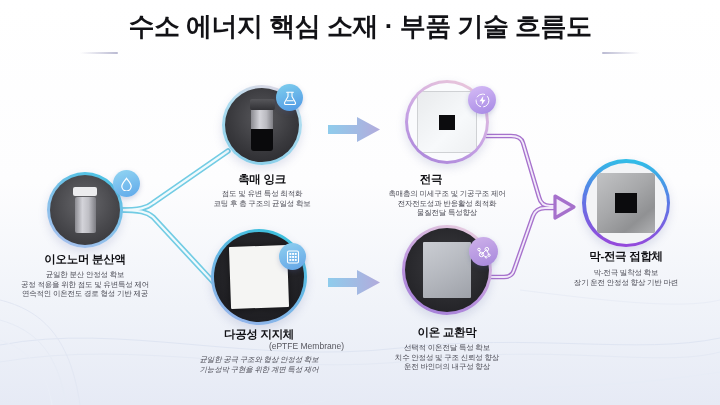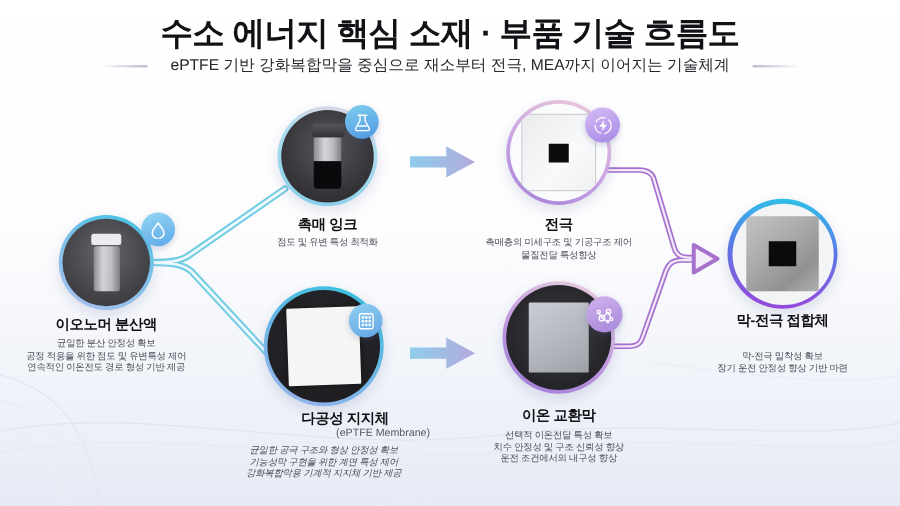--- a/index.html
+++ b/index.html
@@ -85,21 +85,20 @@
       <path d="M0,362 C140,338 270,378 420,360 C560,344 660,368 720,352" stroke="#e4e9f4"></path>
       <path d="M300,405 C440,380 560,398 720,372" stroke="#e7ecf6"></path>
       <path d="M0,300 C40,310 70,335 80,405" stroke="#e2e7f3"></path>
       <path d="M0,320 C35,330 58,352 66,405" stroke="#e6ebf5"></path>
       <path d="M0,340 C28,350 46,368 52,405" stroke="#eaeef7"></path>
       <path d="M520,290 C600,300 680,310 720,300" stroke="#e9edf6"></path>
     </g>
   </svg>
 
   <div class="title">수소 에너지 핵심 소재 ·  부품 기술 흐름도</div>
-  <div class="subtitle">ePTFE 기반 강화복합막을 중심으로 재소부터 전극, MEA까지 이어지는 기술체계</div>
   <div class="sub-line l"></div>
   <div class="sub-line r"></div>
 
   <svg class="abs" style="left:0;top:0" width="720" height="405" viewBox="0 0 720 405">
     <defs>
       <linearGradient id="ag" x1="0" y1="0" x2="1" y2="0">
         <stop offset="0" stop-color="#8fccec"></stop>
           <stop offset="1" stop-color="#b2abdc"></stop>
       </linearGradient>
     </defs>
@@ -160,20 +159,21 @@
         <g fill="none" stroke="#ffffff" stroke-width="1.1" stroke-linejoin="round" stroke-linecap="round">
           <path d="M-2,-5.5 L-2,-1.5 L-5.4,4.6 A1.3,1.3 0 0 0 -4.2,6.5 L4.2,6.5 A1.3,1.3 0 0 0 5.4,4.6 L2,-1.5 L2,-5.5"></path>
           <path d="M-3.4,-5.8 L3.4,-5.8"></path>
           <path d="M-3.2,2.8 L3.2,2.8"></path>
         </g>
       </svg>
     </div>
     <div class="nlabel" style="left:177px;top:172px;">촉매 잉크</div>
     <div class="ndesc" style="left:170px;top:189px;">
         <div>점도 및 유변 특성 최적화</div>
+        <div>코팅 후 층 구조의 균일성 확보</div>
     </div>
   </div>
 
   <div>
     <div class="ring r3" style="left:211px;top:229px;width:96px;height:96px;">
       <div class="photo p3">
         <div class="sheet3"></div>
       </div>
     </div>
     <div class="badge b-grid" style="left:279px;top:243px;width:27px;height:27px;">
@@ -185,46 +185,46 @@
             <rect x="1.8" y="-4" width="1.9" height="1.9"></rect>
           <rect x="-3.6" y="-1" width="1.9" height="1.9"></rect>
             <rect x="-0.9" y="-1" width="1.9" height="1.9"></rect>
             <rect x="1.8" y="-1" width="1.9" height="1.9"></rect>
           <rect x="-3.6" y="2" width="1.9" height="1.9"></rect>
             <rect x="-0.9" y="2" width="1.9" height="1.9"></rect>
             <rect x="1.8" y="2" width="1.9" height="1.9"></rect>
         </g>
       </svg>
     </div>
-    <div class="nlabel" style="left:191px;top:327px;">다공성 지지체</div>
+    <div class="nlabel" style="left:174px;top:327px;">다공성 지지체</div>
     <div class="nsub" style="left:174px;top:341px;">(ePTFE Membrane)</div>
     <div class="ndesc" style="left:167px;top:355px;font-style:italic;">
       <div>균일한 공극 구조와 형상 안정성 확보</div>
         <div>기능성막 구현을 위한 계면 특성 제어</div>
-        <div>강화복합막용 기계적 지지체 기반 제공</div>
     </div>
   </div>
 
   <div>
     <div class="ring r4" style="left:405px;top:80px;width:84px;height:84px;">
       <div class="photo p4">
         <div class="sq4">
             <div class="chip4"></div>
           </div>
       </div>
     </div>
     <div class="badge b-bolt" style="left:468px;top:86px;width:28px;height:28px;">
       <svg width="17" height="17" viewBox="-8.5 -8.5 17 17">
         <circle cx="0" cy="0" r="6.4" fill="none" stroke="#ffffff" stroke-width="1" stroke-dasharray="9 2.5"></circle>
         <path d="M0.8,-4.5 L-3,0.8 L-0.4,0.8 L-0.9,4.5 L3,-0.8 L0.4,-0.8 Z" fill="#ffffff"></path>
       </svg>
     </div>
-    <div class="nlabel" style="left:362px;top:172px;">전극</div>
+    <div class="nlabel" style="left:346px;top:172px;">전극</div>
     <div class="ndesc" style="left:355px;top:189px;">
       <div>촉매층의 미세구조 및 기공구조 제어</div>
+        <div>전자전도성과 반응활성 최적화</div>
         <div>물질전달 특성향상</div>
     </div>
   </div>
 
   <div>
     <div class="ring r5" style="left:402px;top:225px;width:90px;height:90px;">
       <div class="photo p5">
         <div class="sheet5"></div>
       </div>
     </div>
@@ -237,32 +237,32 @@
           <circle cx="-5" cy="-2.5" r="1.3"></circle>
           <circle cx="5" cy="3.2" r="1.2"></circle>
           <circle cx="2.2" cy="5.2" r="0.9"></circle>
         </g>
       </svg>
     </div>
     <div class="nlabel" style="left:362px;top:325px;">이온 교환막</div>
     <div class="ndesc" style="left:355px;top:343px;">
       <div>선택적 이온전달 특성 확보</div>
         <div>치수 안정성 및 구조 신뢰성 향상</div>
-        <div>운전 조건에서의 내구성 향상</div>
+        <div>운전 바인더의 내구성 향상</div>
     </div>
   </div>
 
   <div>
     <div class="ring r6" style="left:582px;top:159px;width:88px;height:88px;">
       <div class="photo p6">
         <div class="sq6">
             <div class="chip6"></div>
           </div>
       </div>
     </div>
     <div class="nlabel" style="left:541px;top:249px;">막-전극 접합체</div>
-    <div class="ndesc" style="left:534px;top:280px;">
+    <div class="ndesc" style="left:534px;top:268px;">
       <div>막-전극 밀착성 확보</div>
         <div>장기 운전 안정성 향상 기반 마련</div>
     </div>
   </div>
 
 </div>
 
 </body></html>

